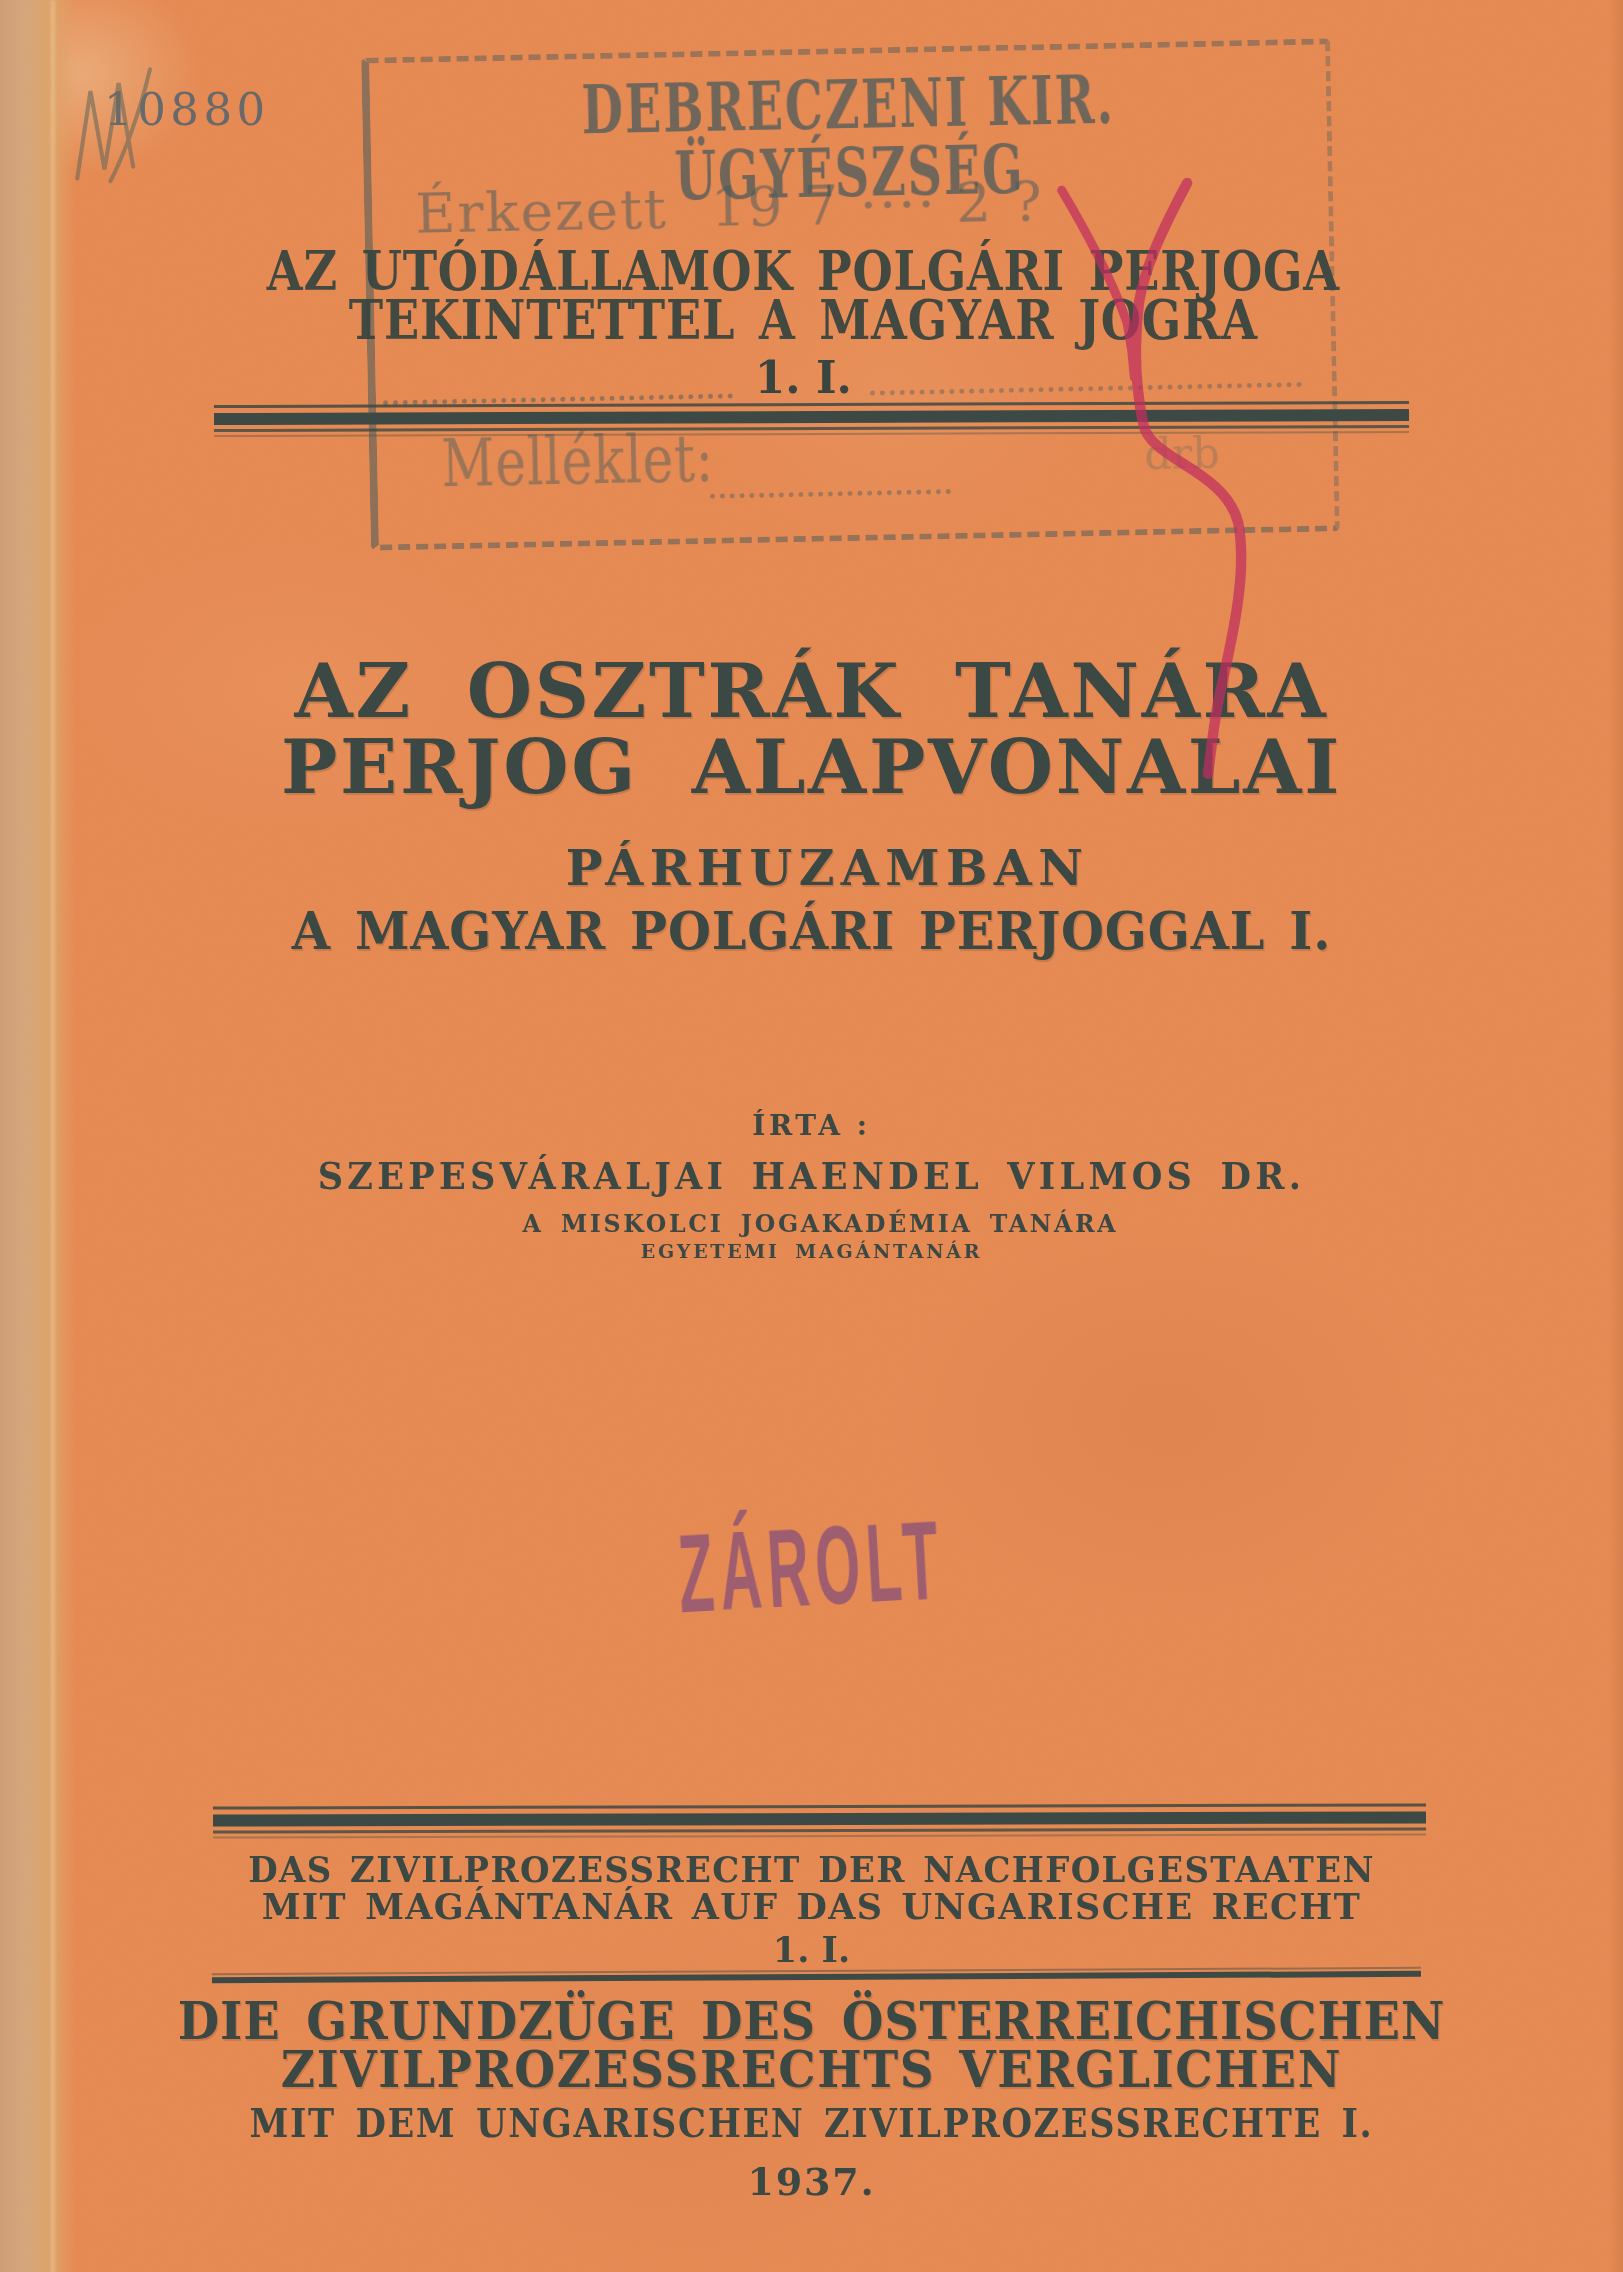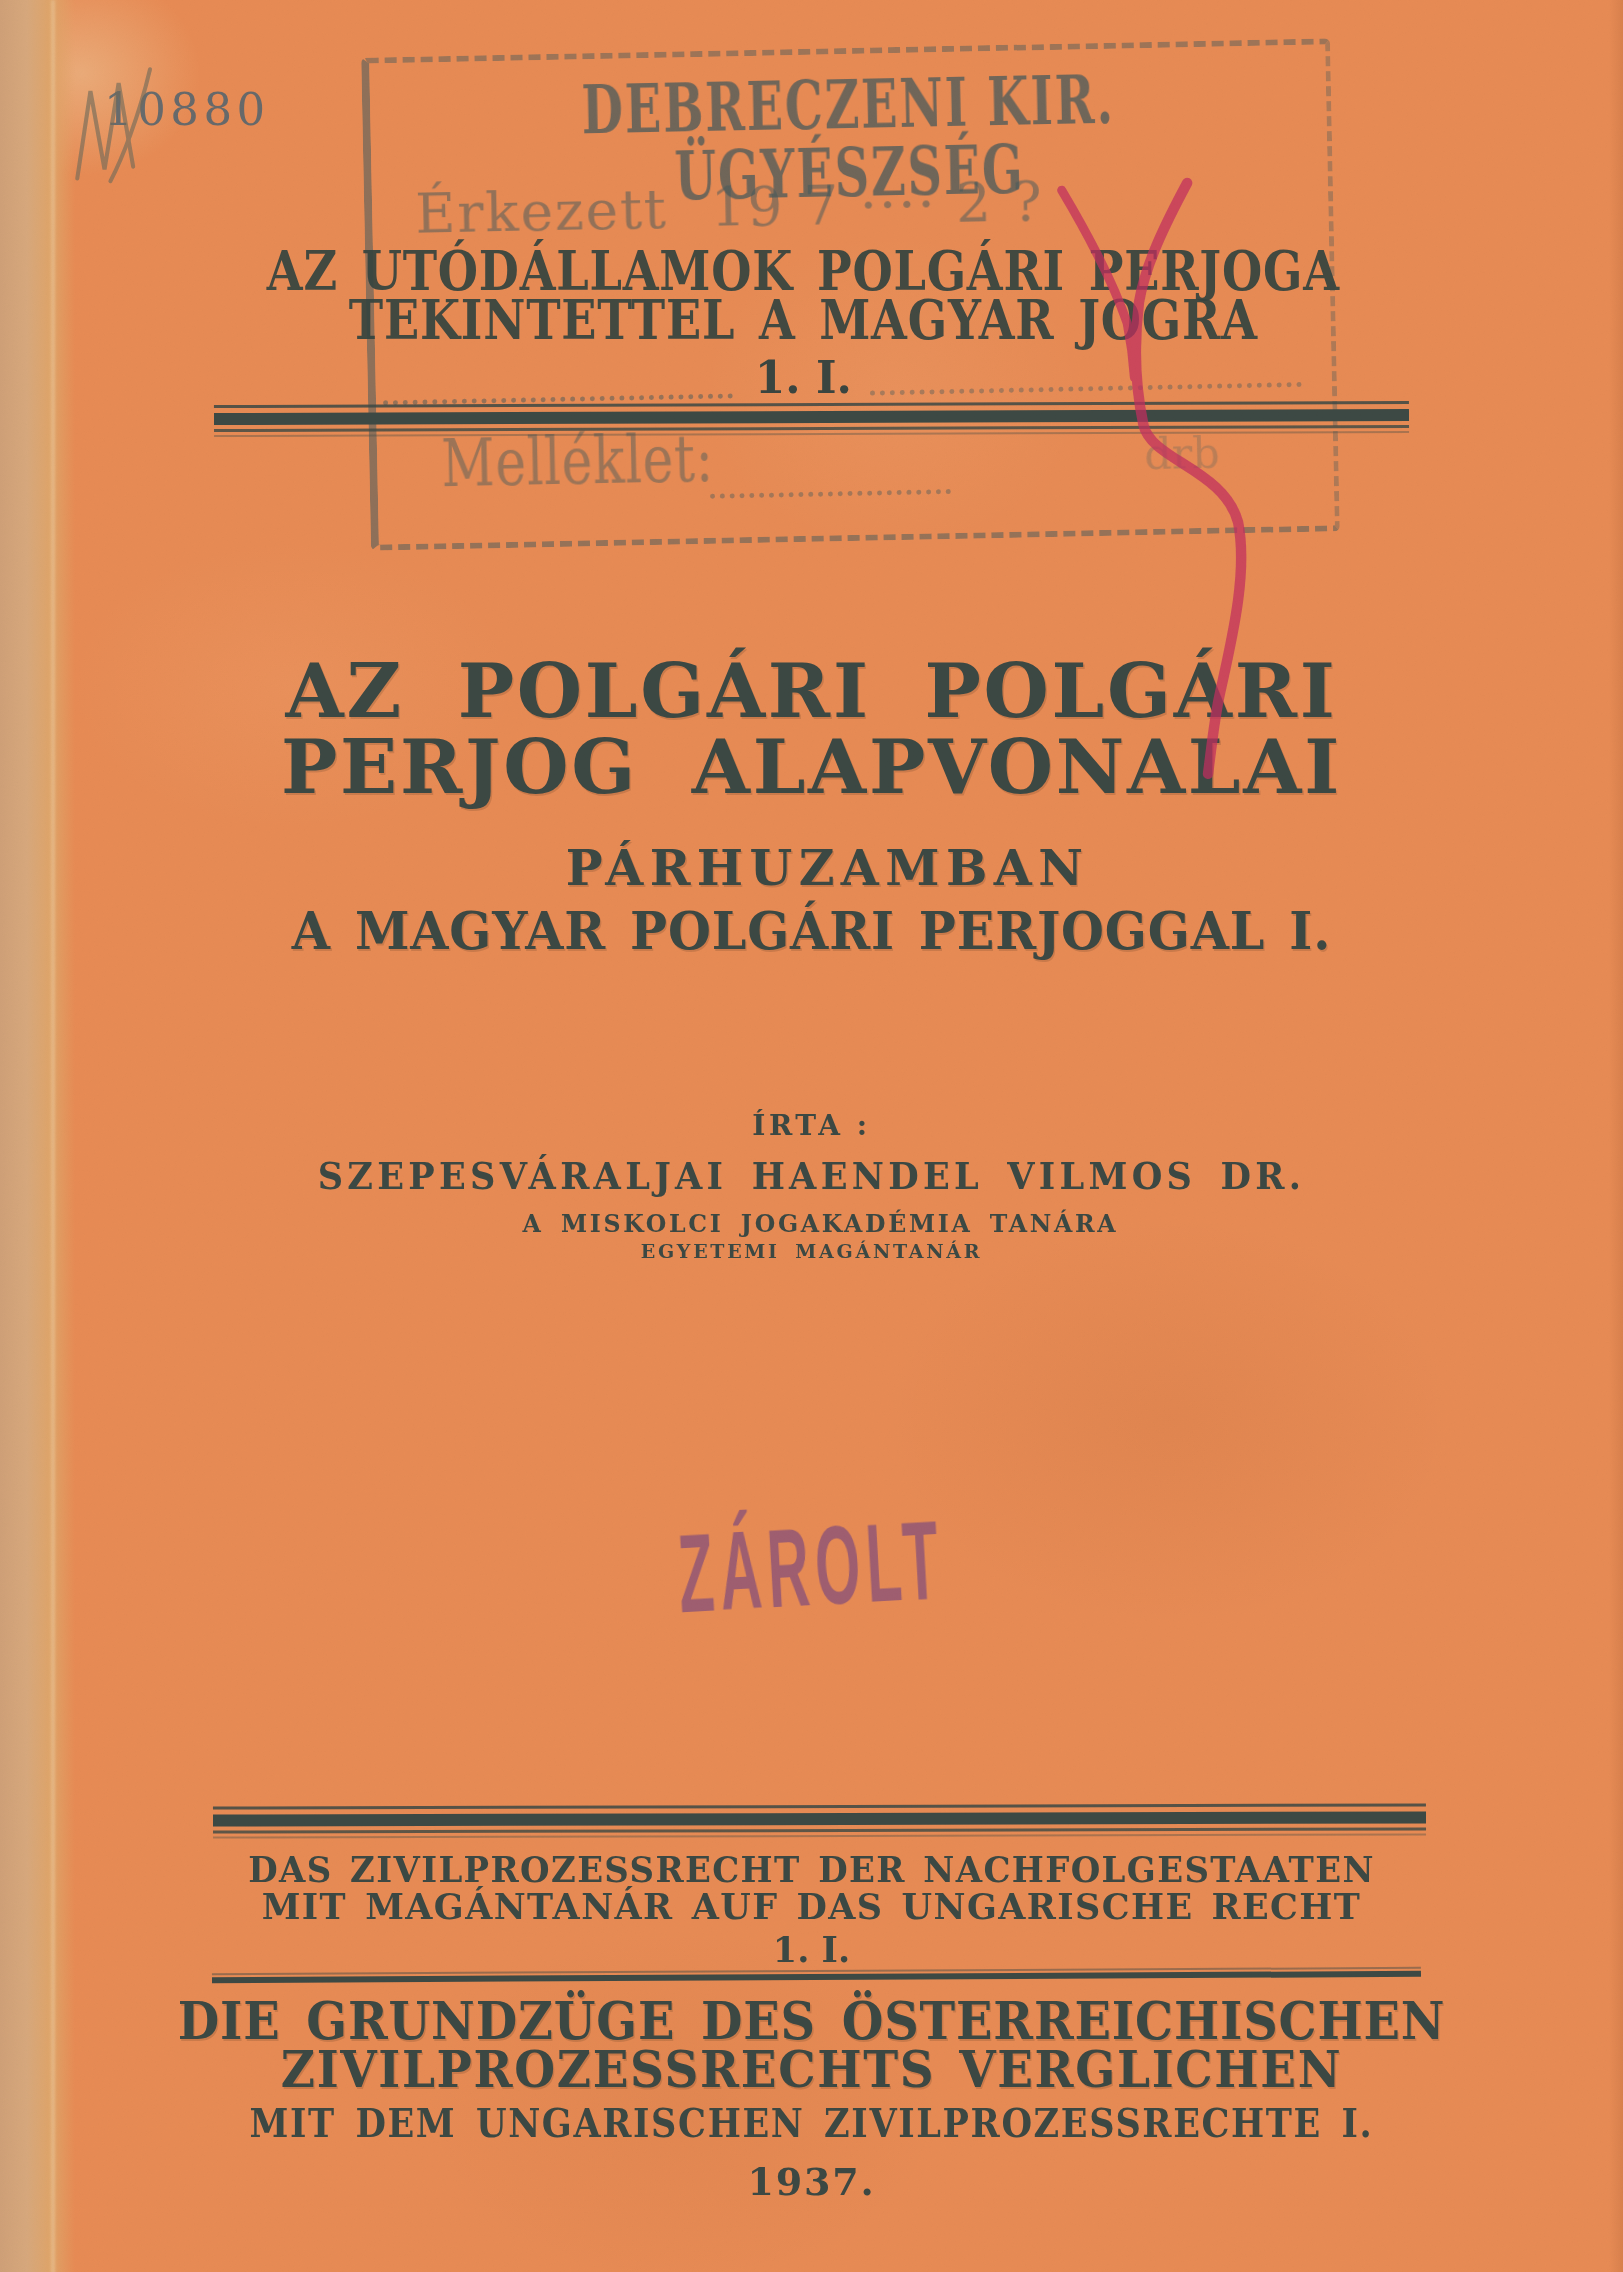--- a/index.html
+++ b/index.html
@@ -127,21 +127,21 @@
   <div class="ln t-series2">TEKINTETTEL A MAGYAR JOGRA</div>
   <div class="ln t-seriesnum">1. I.</div>
 
   <div class="rule rule-top">
     <div class="r1"></div>
       <div class="r2"></div>
       <div class="r3"></div>
       <div class="r4"></div>
   </div>
 
-  <div class="ln soft t-title1">AZ POLGÁRI POLGÁRI</div>
+  <div class="ln soft t-title1">AZ OSZTRÁK TANÁRA</div>
   <div class="ln soft t-title2">PERJOG ALAPVONALAI</div>
   <div class="ln soft t-sub1">PÁRHUZAMBAN</div>
   <div class="ln soft t-sub2">A MAGYAR POLGÁRI PERJOGGAL I.</div>
 
   <div class="ln t-irta">ÍRTA :</div>
   <div class="ln t-author">SZEPESVÁRALJAI HAENDEL VILMOS DR.</div>
   <div class="ln t-aff1">A MISKOLCI JOGAKADÉMIA TANÁRA</div>
   <div class="ln t-aff2">EGYETEMI MAGÁNTANÁR</div>
 
   <div class="ln t-zarolt">ZÁROLT</div>

